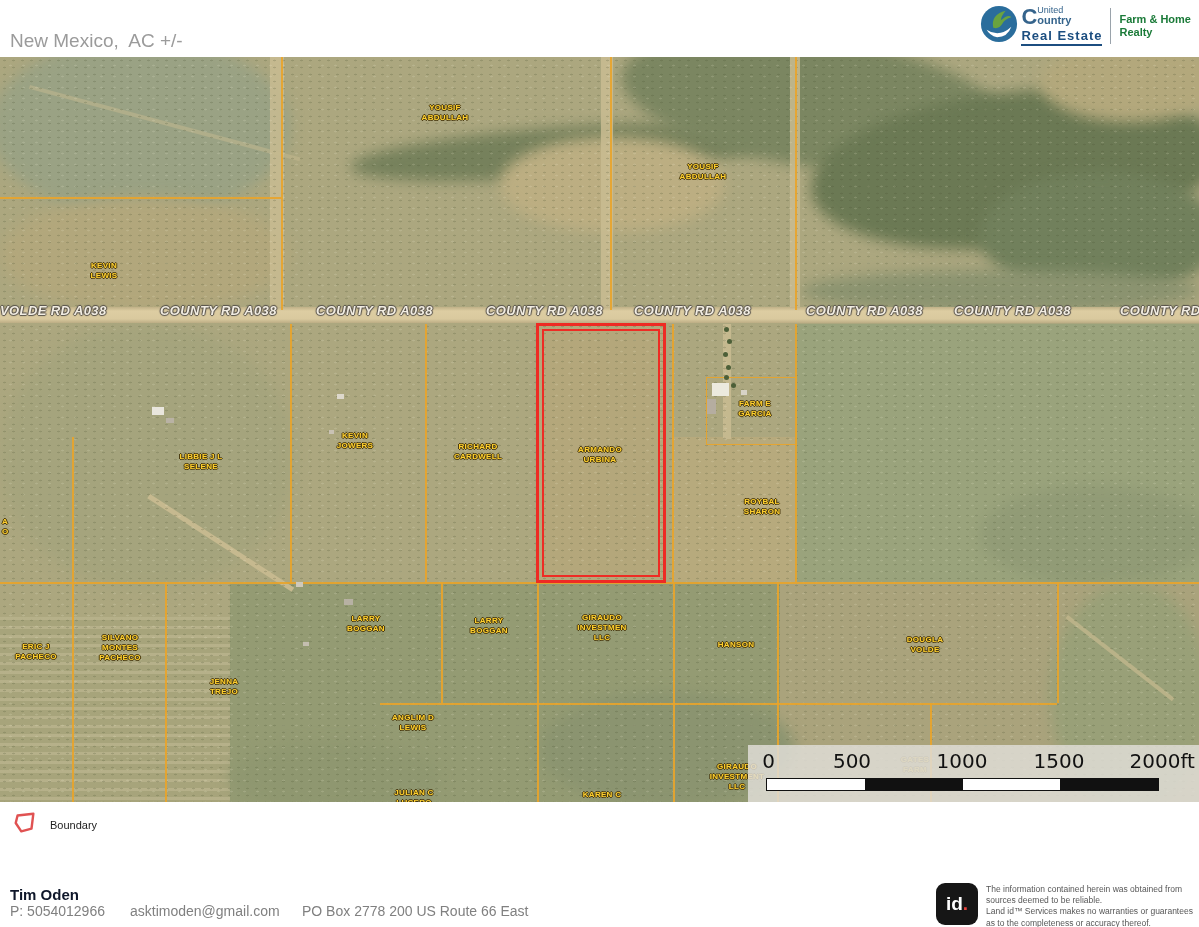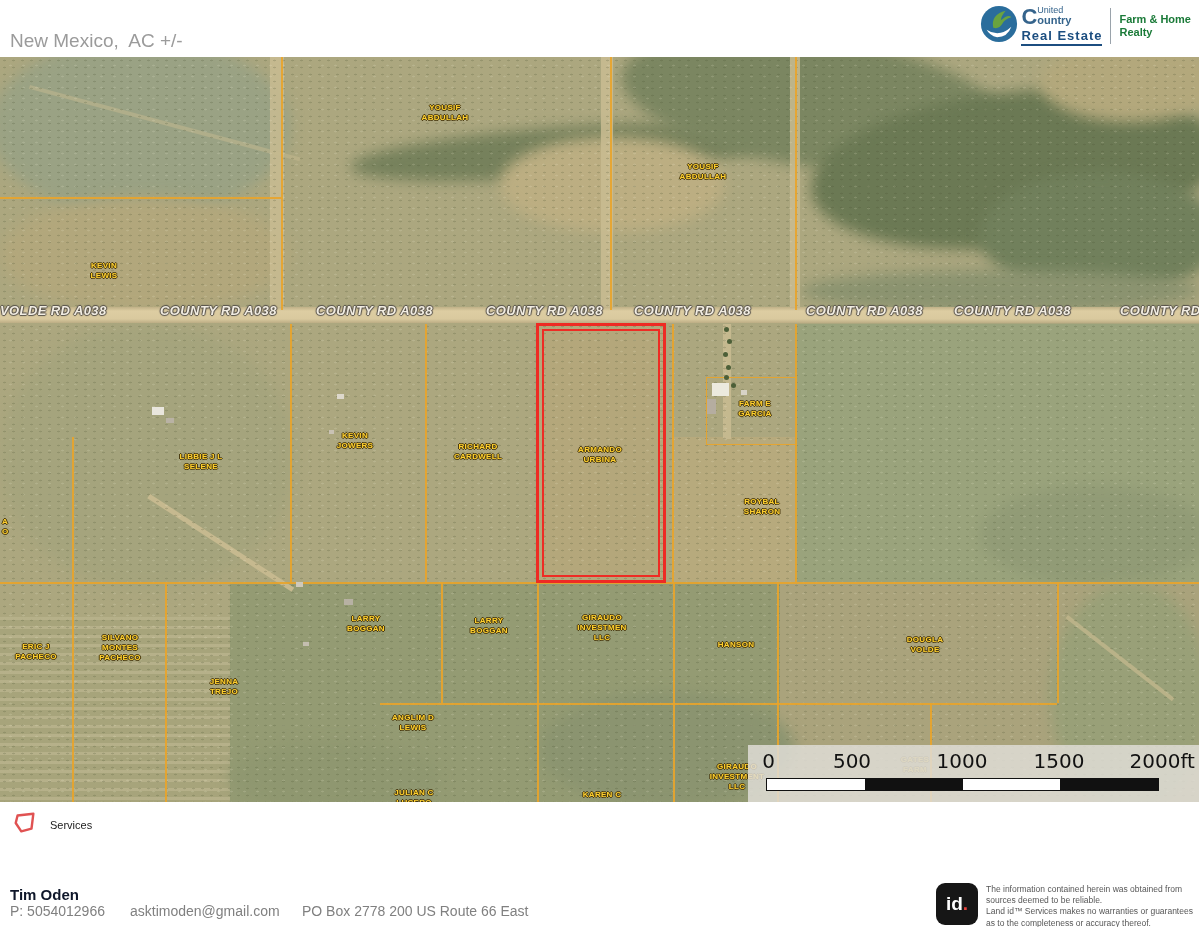--- a/index.html
+++ b/index.html
@@ -309,21 +309,21 @@
         </div>
     </div>
   </div>
 
   <div class="legend">
     <span>
       <svg width="26" height="26" viewBox="0 0 28 28">
         <path d="M6 6 L23 4 L21 20 L10 23 L4 14 Z" fill="none" stroke="#e05252" stroke-width="2.6" stroke-linejoin="round"></path>
       </svg>
     </span>
-    <span class="legend-label">Services</span>
+    <span class="legend-label">Boundary</span>
   </div>
 
   <div class="agent-name">Tim Oden</div>
   <div class="agent-phone">P: 5054012966</div>
   <div class="agent-email">asktimoden@gmail.com</div>
   <div class="agent-address">PO Box 2778 200 US Route 66 East</div>
 
   <div class="landid-logo">id<span class="dot">.</span></div>
   <div class="disclaimer">
       <div>The information contained herein was obtained from</div>

